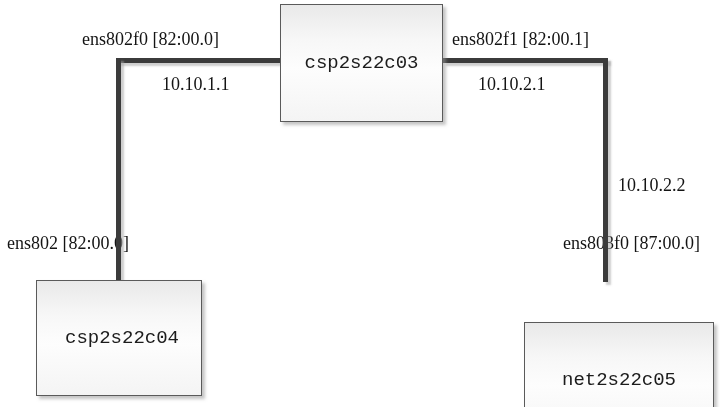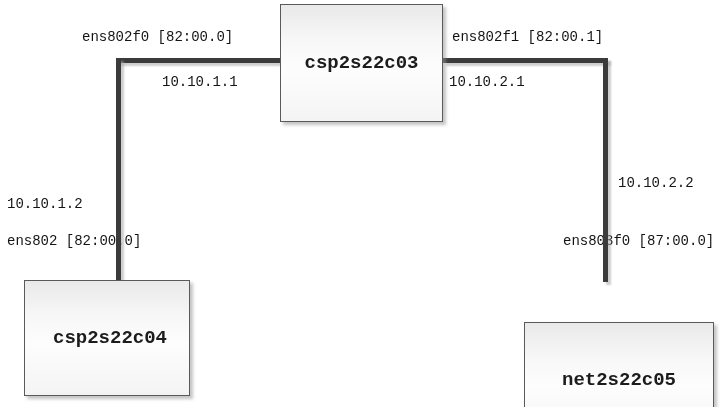--- a/index.html
+++ b/index.html
@@ -19,75 +19,74 @@
   .node {
     position: absolute;
     box-sizing: border-box;
     border: 1.4px solid #5a5a5a;
     background: linear-gradient(180deg, #e9e9e9 0%, #f7f7f7 30%, #fdfdfd 55%, #f4f4f4 100%);
     box-shadow: 3px 3px 3px rgba(150,150,150,0.55);
     display: flex;
     align-items: center;
     justify-content: center;
     z-index: 3;
-    font-weight: bold;
   }
   .node .node-label {
     font-size: 19px;
     color: #1c1c1c;
     white-space: nowrap;
   }
   #node-top    { left: 280px; top: 4px;   width: 163px; height: 118px; }
-  #node-left   { left: 24px;  top: 280px; width: 166px; height: 116px; padding-left: 6px; }
+  #node-left   { left: 36px;  top: 280px; width: 166px; height: 116px; padding-left: 6px; }
   #node-right  { left: 524px; top: 280px; width: 190px; height: 116px; margin-top: 42px; }
 
   
   .link-seg {
     position: absolute;
     background: #3b3b3b;
     box-shadow: 3px 3px 2px rgba(165,165,165,0.55);
     z-index: 2;
   }
   #link-left-h  { left: 116px; top: 58px; width: 164px; height: 5px; }
   #link-left-v  { left: 116px; top: 58px; width: 5px;   height: 224px; }
   #link-right-h { left: 443px; top: 58px; width: 165px; height: 5px; }
   #link-right-v { left: 603px; top: 58px; width: 5px;   height: 224px; }
 
   
   .edge-label {
     position: absolute;
-    font-size: 14px;
+    font-size: 18px;
     line-height: 1.15;
     color: #141414;
     white-space: nowrap;
     z-index: 1;
+    font-family: Liberation Serif, serif;
   }
   #lbl-if-a-top  { left: 82px;  top: 29px;  }
   #lbl-ip-a-top  { left: 162px; top: 74px;  }
   #lbl-if-b-top  { left: 452px; top: 29px;  }
-  #lbl-ip-b-top  { left: 449px; top: 74px;  }
+  #lbl-ip-b-top  { left: 478px; top: 74px;  }
   #lbl-ip-a-bot  { left: 7px;   top: 196px; }
   #lbl-if-a-bot  { left: 7px;   top: 233px; }
   #lbl-ip-b-bot  { left: 618px; top: 175px; }
   #lbl-if-b-bot  { left: 522px; top: 233px; margin-left: 41px; }
 </style>
 </head>
 <body>
 
 <div id="stage">
 
   <div class="link-seg" id="link-left-h"></div>
   <div class="link-seg" id="link-left-v"></div>
 
   <div class="link-seg" id="link-right-h"></div>
   <div class="link-seg" id="link-right-v"></div>
 
   <div class="edge-label" id="lbl-if-a-top">ens802f0 [82:00.0]</div>
   <div class="edge-label" id="lbl-ip-a-top">10.10.1.1</div>
-  <div class="edge-label" id="lbl-ip-a-bot">10.10.1.2</div>
   <div class="edge-label" id="lbl-if-a-bot">ens802 [82:00.0]</div>
 
   <div class="edge-label" id="lbl-if-b-top">ens802f1 [82:00.1]</div>
   <div class="edge-label" id="lbl-ip-b-top">10.10.2.1</div>
   <div class="edge-label" id="lbl-ip-b-bot">10.10.2.2</div>
   <div class="edge-label" id="lbl-if-b-bot">ens803f0 [87:00.0]</div>
 
   <div class="node" id="node-top">
     <span class="node-label">csp2s22c03</span>
   </div>

